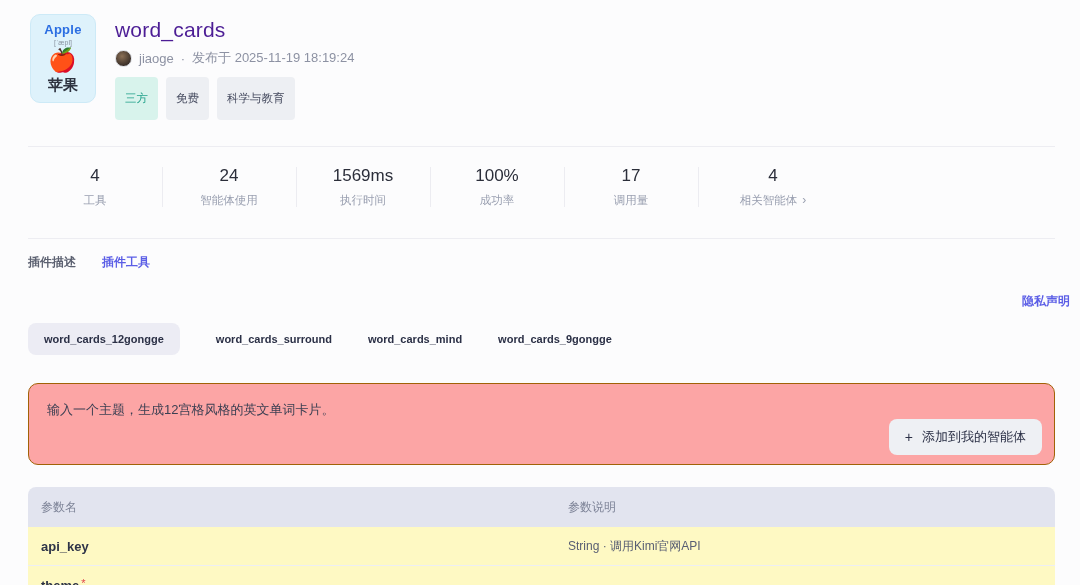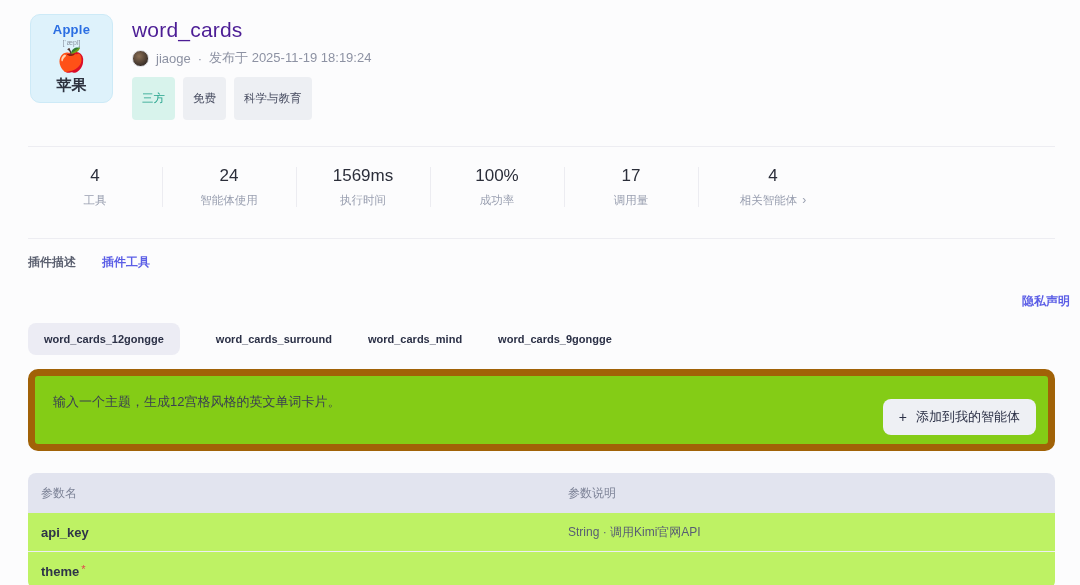--- a/index.html
+++ b/index.html
@@ -1,21 +1,21 @@
 <!DOCTYPE html>
 <html><head>
 <meta charset="utf-8">
 <style>
   * { margin:0; padding:0; box-sizing:border-box; }
   html,body { width:1080px; height:585px; background:#fcfcfd; overflow:hidden;
               font-family:"Liberation Sans","DejaVu Sans",sans-serif; }
 
   
   .header { display:flex; gap:19px; padding:14px 28px 0 30px; }
-  .icon-card { width:83px; height:89px; background:#def2fb; border:1px solid #cdeaf7;
+  .icon-card { width:66px; height:89px; background:#def2fb; border:1px solid #cdeaf7;
                border-radius:10px; display:flex; flex-direction:column; align-items:center;
                justify-content:center; gap:1px; flex-shrink:0; }
   .icon-word { color:#2b6ee2; font-weight:800; font-size:13px; letter-spacing:.3px; }
   .icon-phonetic { color:#8a93a0; font-size:7px; margin-top:1px; }
   .icon-emoji { font-size:23px; line-height:1.2; }
   .icon-translation { color:#2e3340; font-size:15px; font-weight:600; margin-top:1px; }
   .title-block { padding-top:4px; }
   .page-title { font-size:21px; color:#4c1d95; font-weight:400; letter-spacing:.2px; }
   .author-row { display:flex; align-items:center; gap:7px; margin-top:7px;
                 color:#8d92a3; font-size:13px; }
@@ -50,34 +50,34 @@
   .privacy-row { text-align:right; padding-right:10px; margin-top:20px; }
   .privacy-link { color:#5b5ee6; font-size:12px; font-weight:600; cursor:pointer; }
 
   
   .tool-tabs { display:flex; align-items:center; gap:36px; padding-left:28px; margin-top:13px; }
   .tool-tab { font-size:11px; font-weight:700; color:#2b3046; cursor:pointer;
               padding:10px 0; white-space:nowrap; }
   .tool-tab.active { background:#ececf4; border-radius:8px; padding:10px 16px; }
 
   
-  .desc-card { margin:14px 25px 0 28px; height:82px; background:#84cc16;
-               border:7px solid #a16207; border-radius:10px; position:relative; }
+  .desc-card { margin:28px 25px 0 28px; height:82px; background:#fca5a5;
+               border:1px solid #a16207; border-radius:10px; position:relative; }
   .desc-text { padding:17px 18px; font-size:13px; color:#3a3f52; }
   .add-btn { position:absolute; right:12px; bottom:9px; background:#eef0f4; border:none;
              border-radius:8px; padding:9px 16px; font-size:13px; color:#2b3046;
              display:flex; align-items:center; gap:9px; cursor:pointer;
              font-family:inherit; }
   .plus { font-size:14px; color:#2b3046; line-height:1; }
 
   
   .ptable { margin:22px 25px 0 28px; border-radius:8px; overflow:hidden; }
   .thead { display:flex; align-items:center; height:40px; background:#e2e4ef;
            font-size:12px; color:#7e8498; }
-  .trow { display:flex; align-items:center; height:38px; background:#bef264; }
+  .trow { display:flex; align-items:center; height:38px; background:#fef9c3; }
   .trow + .trow { border-top:1px solid #edeef4; }
   .col-name { width:527px; padding-left:13px; }
   .col-desc { flex:1; padding-left:13px; }
   .pname { font-weight:700; font-size:13px; color:#2e3448; }
   .req { color:#e0474d; font-size:11px; position:relative; top:-3px; margin-left:2px; }
   .pdesc { font-size:12px; color:#585e73; }
 </style>
 </head>
 <body>
 

